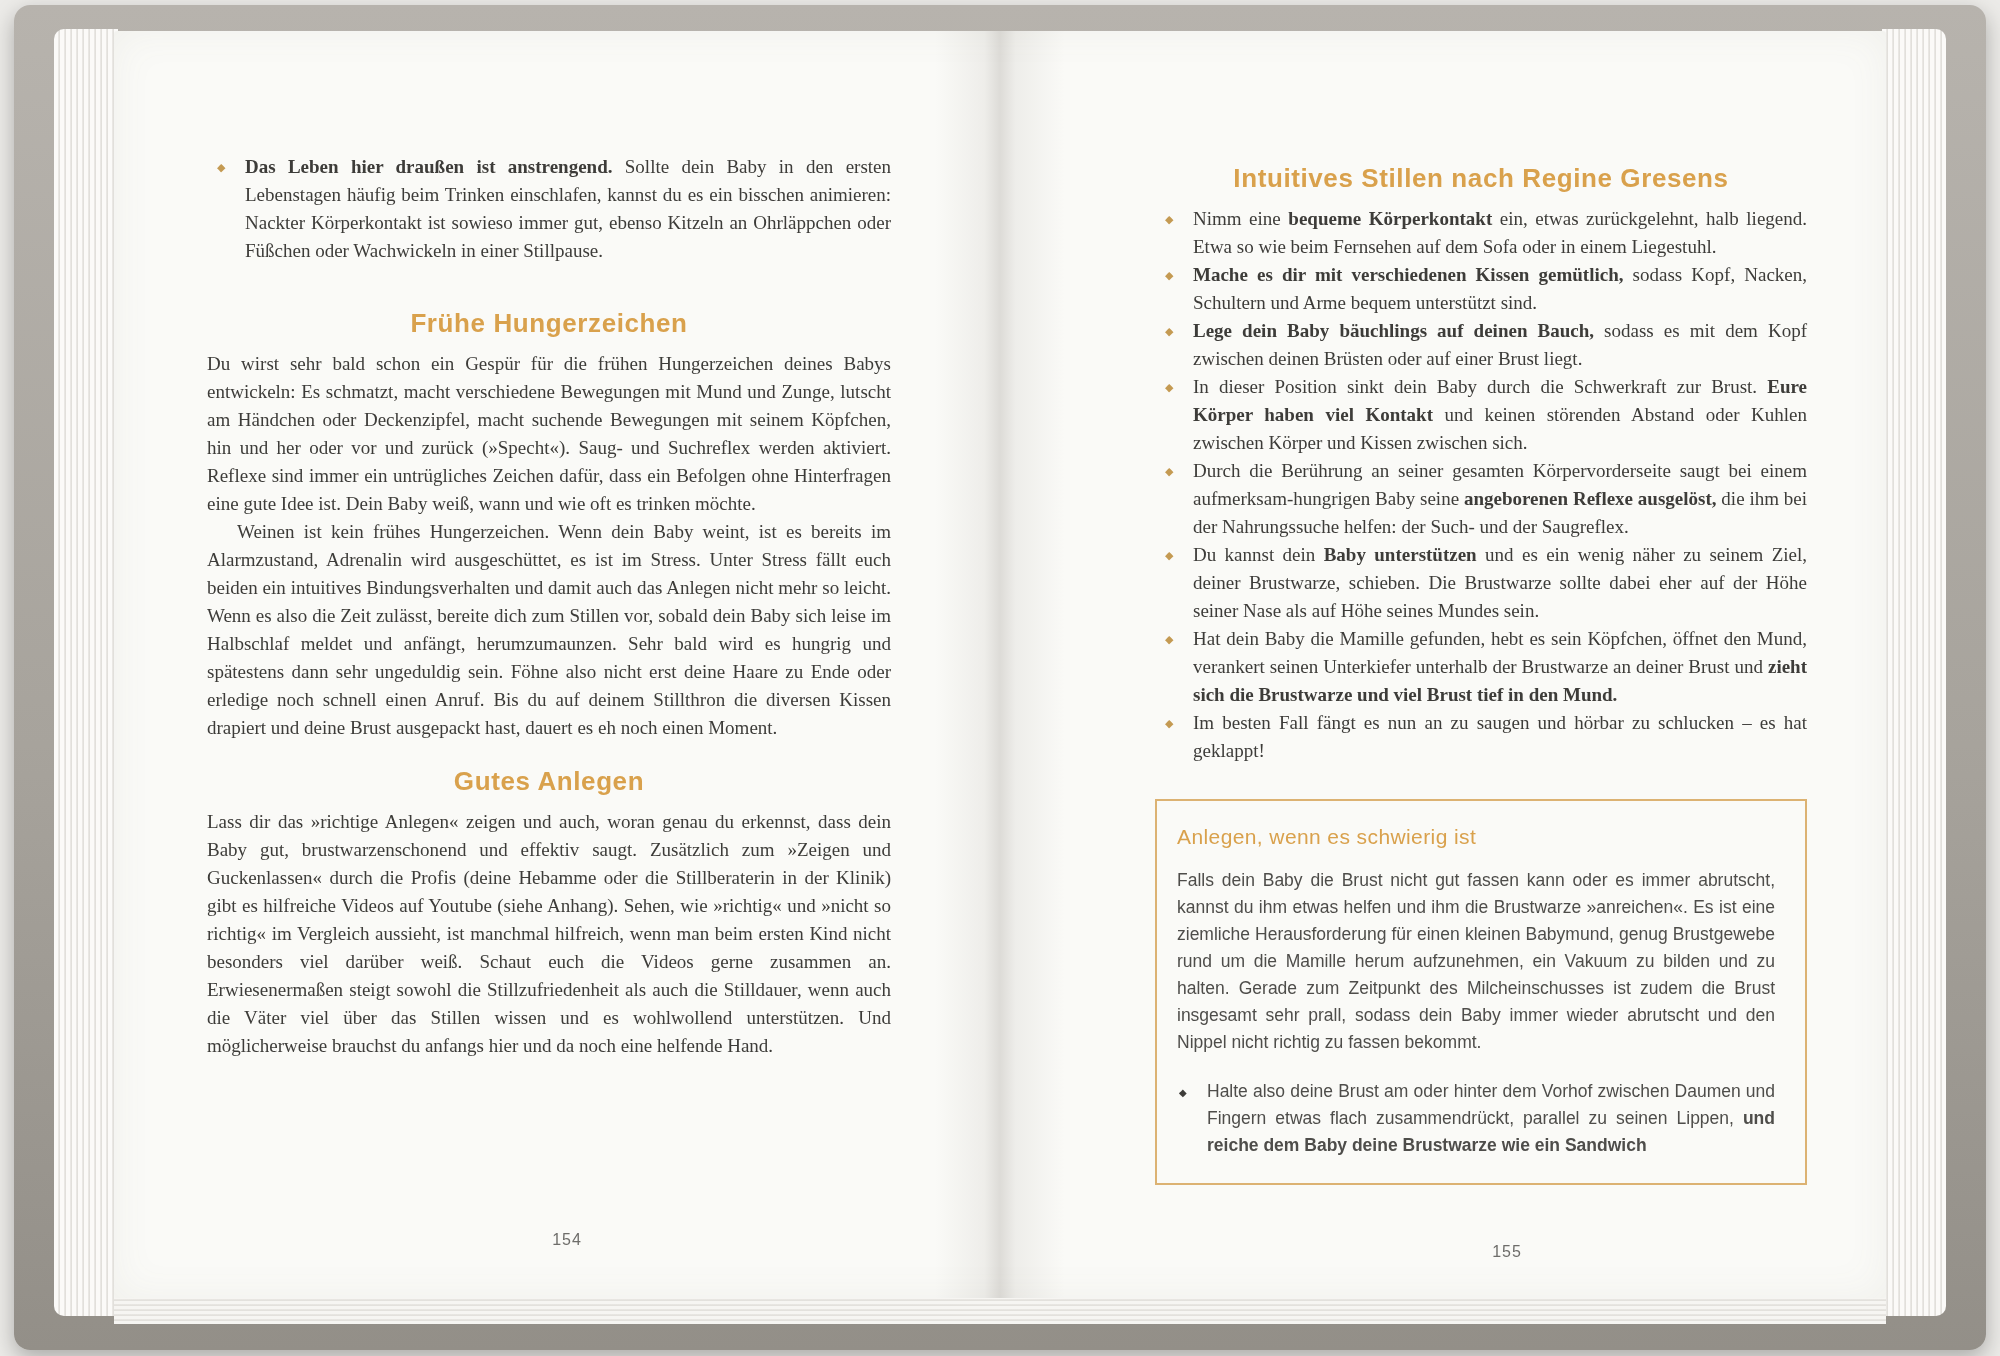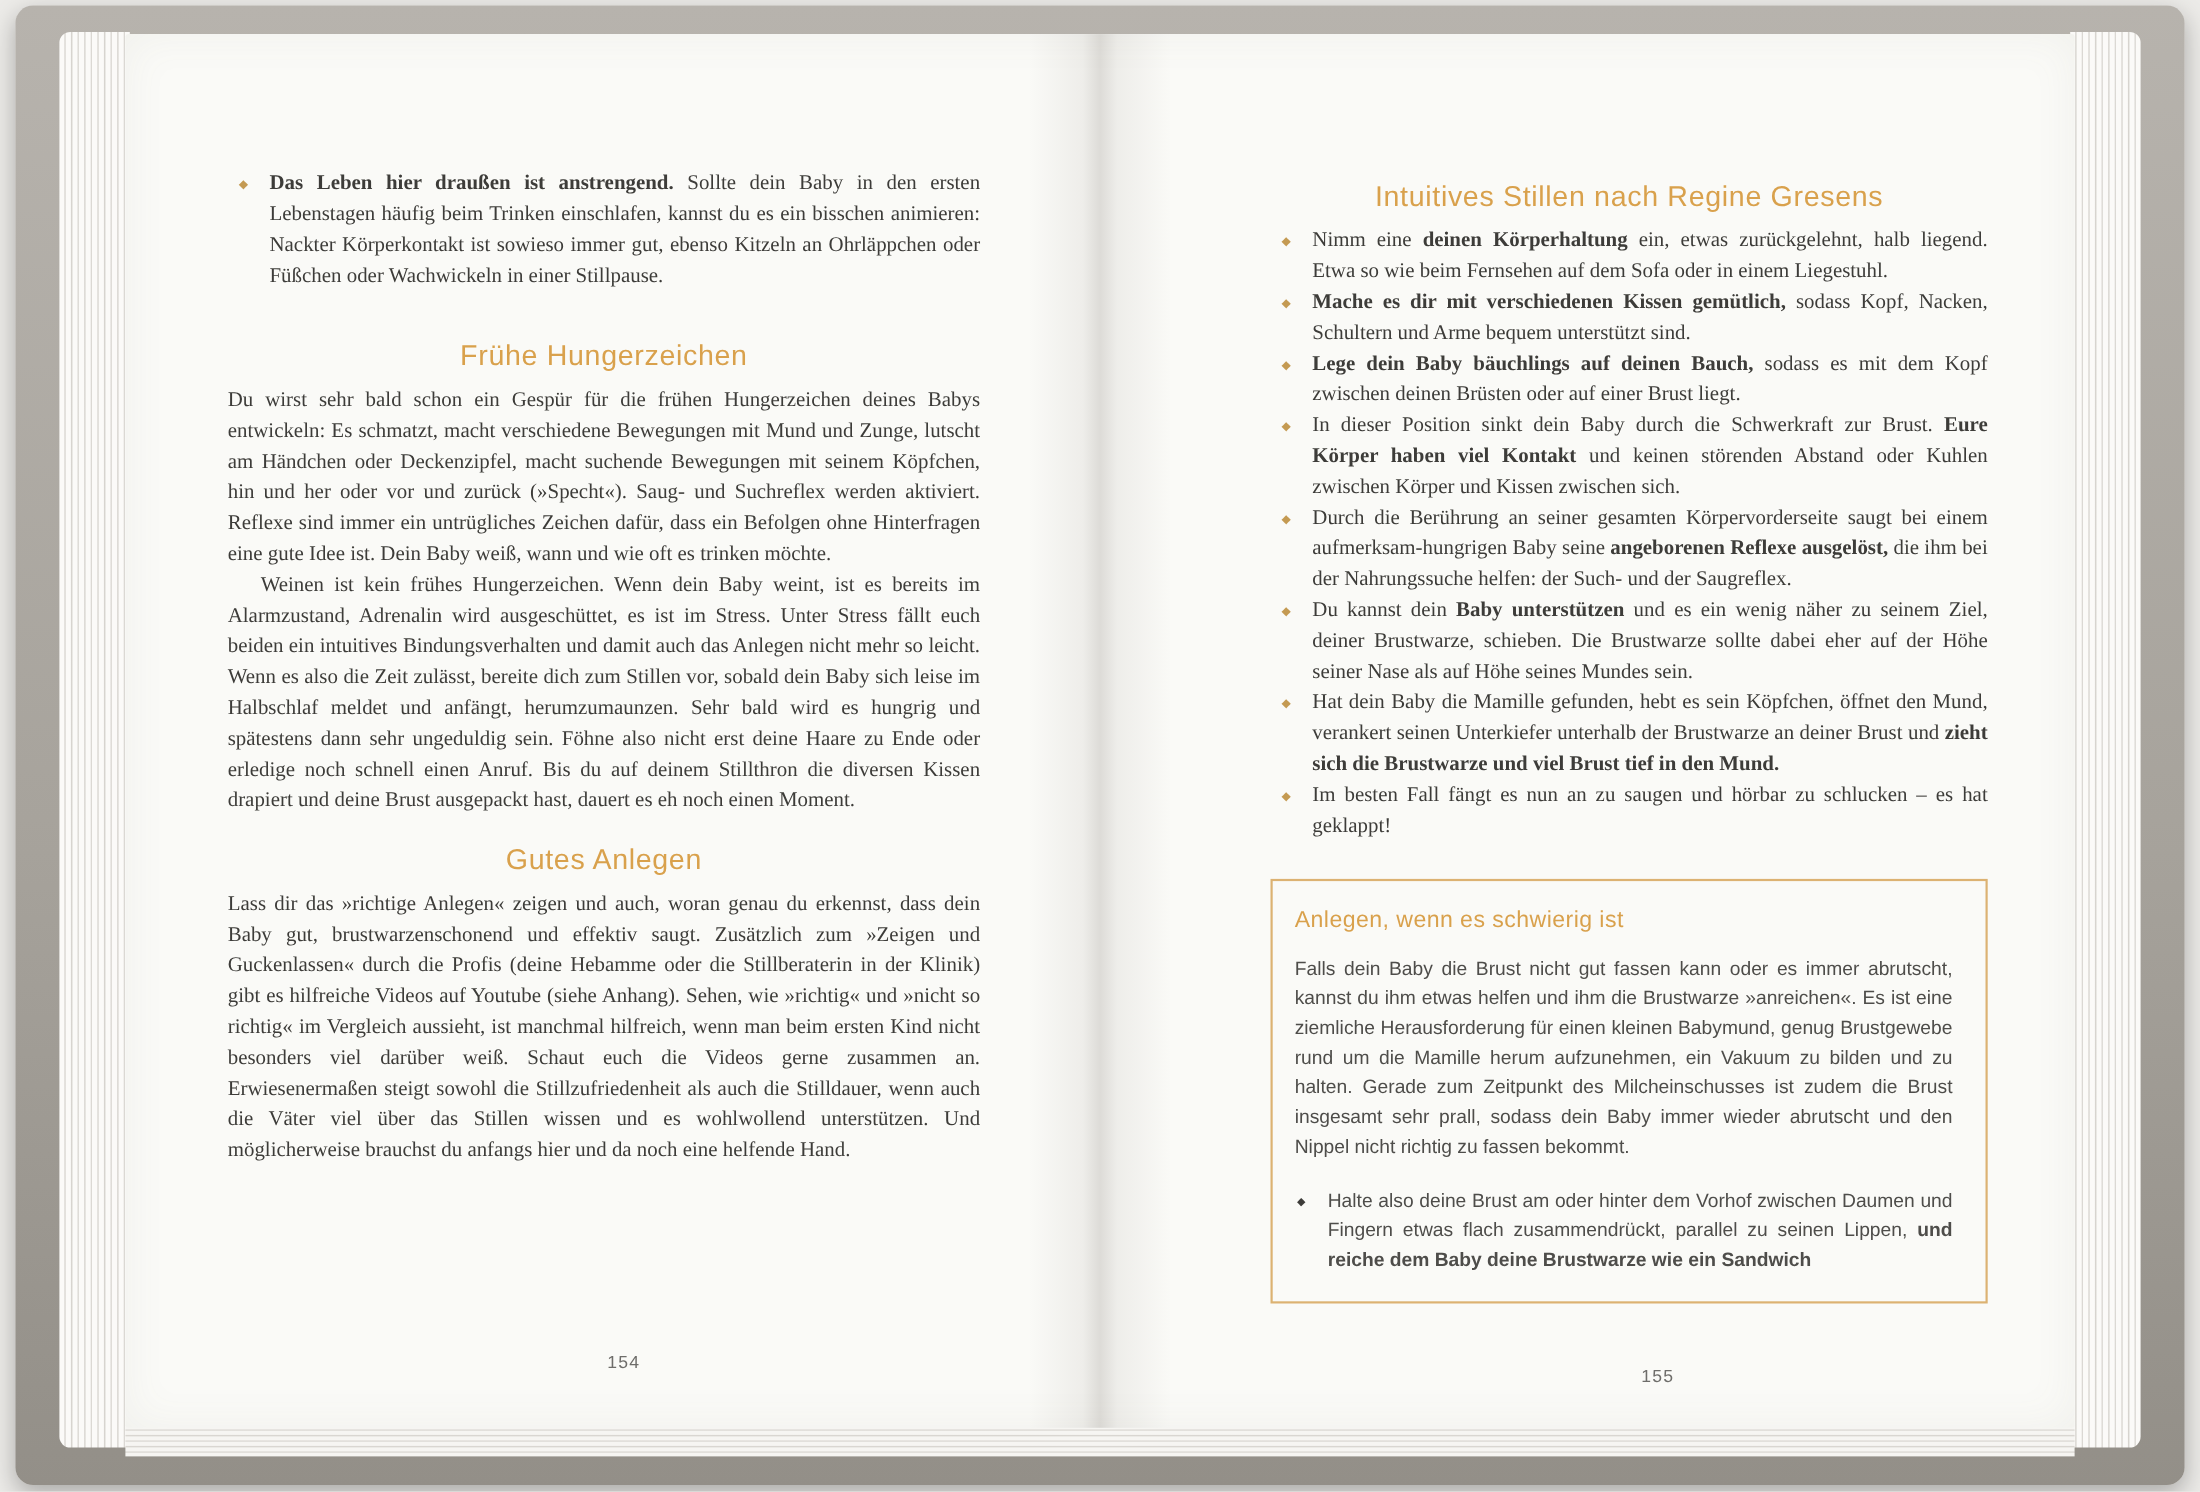--- a/index.html
+++ b/index.html
@@ -36,21 +36,21 @@
   }
   .gutter {
     position:absolute; left:50%; transform:translateX(-50%); width:130px; top:0; bottom:0;
     background:linear-gradient(90deg, rgba(0,0,0,0) 0%, rgba(80,70,60,0.07) 38%,
       rgba(70,60,50,0.16) 50%, rgba(80,70,60,0.07) 62%, rgba(0,0,0,0) 100%);
   }
 
   
   .serif { font-family:"Liberation Serif", serif; font-size:19px; line-height:28px; color:#3d3c39; text-align:justify; }
   .section-heading {
-    font-family:"Liberation Sans", sans-serif; font-weight:normal; letter-spacing:0.6px;
+    font-family:"Liberation Sans", sans-serif; font-weight:bold; letter-spacing:0.6px;
     font-size:26px; line-height:34px; color:#d9a14c; text-align:center; margin:22px 0 10px;
   }
   p { margin:0; }
   p.indent { text-indent:30px; }
 
   .left-content  { position:absolute; left:193px;  top:148px; width:684px; }
   .right-content { position:absolute; left:1141px; top:146px; width:652px; }
   .left-content .section-heading:first-of-type { margin-top:41px; }
   .right-content .section-heading { margin:10px 0 10px; }
 
@@ -118,21 +118,21 @@
 
       <h2 class="section-heading">Gutes Anlegen</h2>
       <p class="serif">Lass dir das »richtige Anlegen« zeigen und auch, woran genau du erkennst, dass dein Baby gut, brustwarzenschonend und effektiv saugt. Zusätzlich zum »Zeigen und Guckenlassen« durch die Profis (deine Hebamme oder die Stillberaterin in der Klinik) gibt es hilfreiche Videos auf Youtube (siehe Anhang). Sehen, wie »richtig« und »nicht so richtig« im Vergleich aussieht, ist manchmal hilfreich, wenn man beim ersten Kind nicht besonders viel darüber weiß. Schaut euch die Videos gerne zusammen an. Erwiesenermaßen steigt sowohl die Stillzufriedenheit als auch die Stilldauer, wenn auch die Väter viel über das Stillen wissen und es wohlwollend unterstützen. Und möglicherweise brauchst du anfangs hier und da noch eine helfende Hand.</p>
     </div>
 
     <div class="right-content">
       <h2 class="section-heading">Intuitives Stillen nach Regine Gresens</h2>
       <ul class="bullets serif">
         <li>
           <span class="diamond">◆</span>
-          <span><span>Nimm eine </span><b>deinen Körperhaltung</b><span> ein, etwas zurückgelehnt, halb liegend. Etwa so wie beim Fernsehen auf dem Sofa oder in einem Liegestuhl.</span></span>
+          <span><span>Nimm eine </span><b>bequeme Körperkontakt</b><span> ein, etwas zurückgelehnt, halb liegend. Etwa so wie beim Fernsehen auf dem Sofa oder in einem Liegestuhl.</span></span>
         </li>
         <li>
           <span class="diamond">◆</span>
           <span><b>Mache es dir mit verschiedenen Kissen gemütlich,</b><span> sodass Kopf, Nacken, Schultern und Arme bequem unterstützt sind.</span></span>
         </li>
         <li>
           <span class="diamond">◆</span>
           <span><b>Lege dein Baby bäuchlings auf deinen Bauch,</b><span> sodass es mit dem Kopf zwischen deinen Brüsten oder auf einer Brust liegt.</span></span>
         </li>
         <li>

